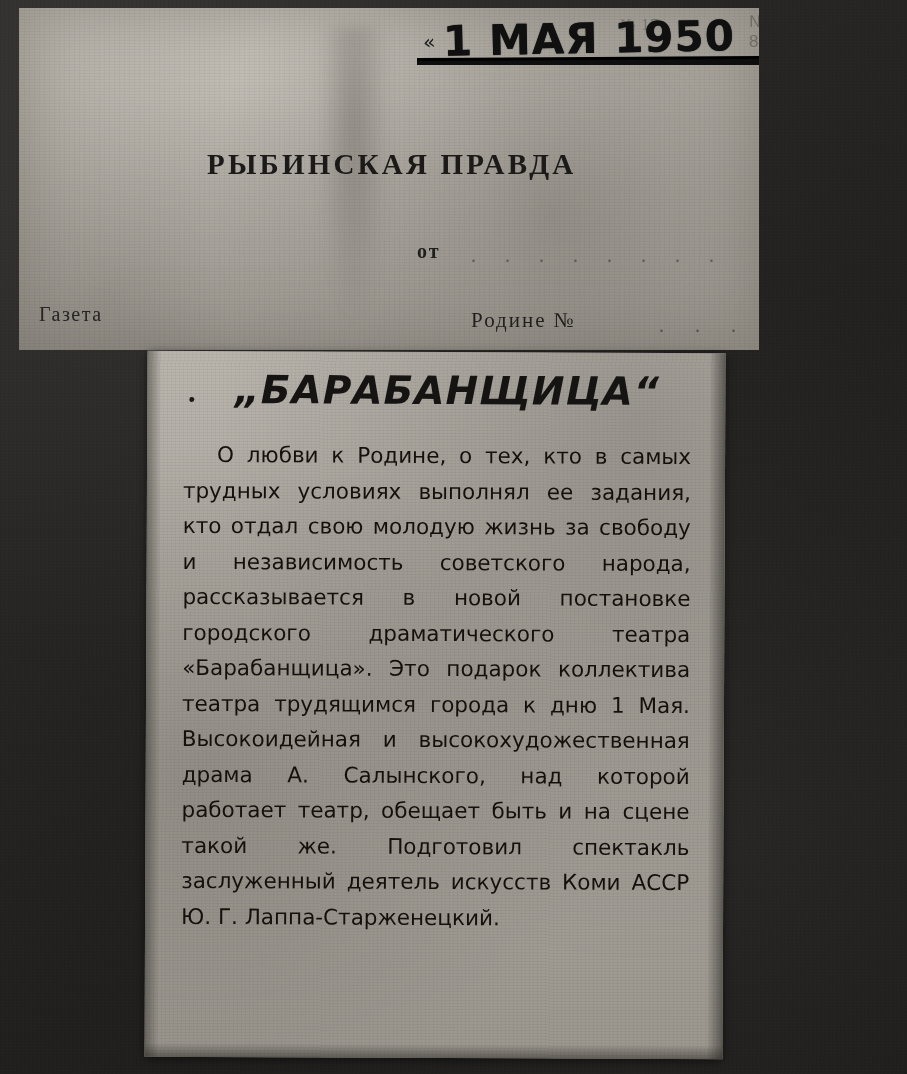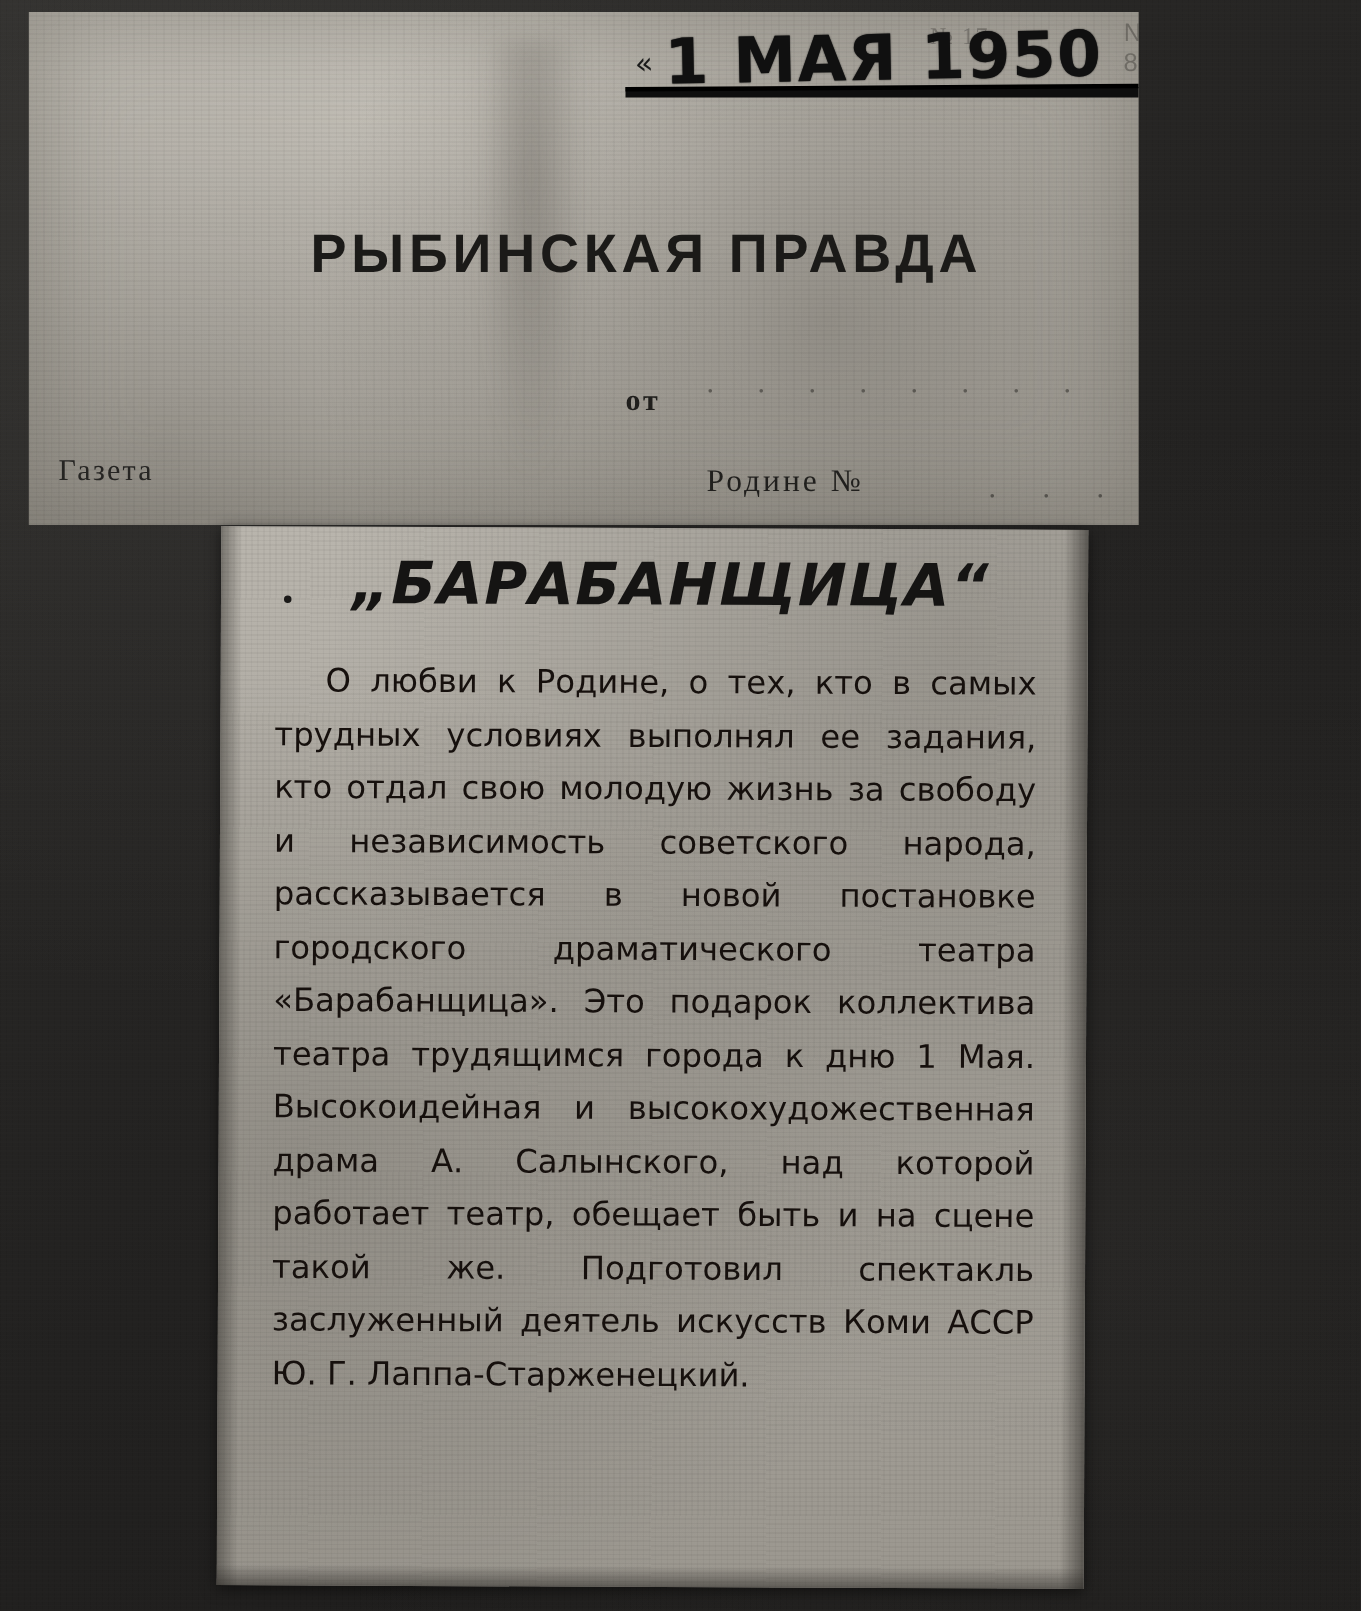--- a/index.html
+++ b/index.html
@@ -135,35 +135,34 @@
     position: absolute;
     left: 20px; top: 295px;
     font-family: "Liberation Serif", serif;
     font-size: 20px;
     letter-spacing: 1.5px;
     color: #262523;
   }
   .paper-title {
     position: absolute;
     left: 188px; top: 140px;
-    font-family: Liberation Sans, sans-serif;
-    font-size: 36px;
+    font-family: Liberation Serif, serif;
+    font-size: 29px;
     font-weight: 700;
     letter-spacing: 3.2px;
     color: #1b1a18;
   }
   .field-ot {
     position: absolute;
     left: 398px; top: 232px;
     font-family: "Liberation Serif", serif;
     font-size: 20px;
     font-weight: 700;
     letter-spacing: 2px;
     color: #1f1e1c;
-    margin-top: 16px;
   }
   .dots-ot {
     position: absolute;
     left: 452px; top: 236px;
     width: 340px;
     font-size: 20px;
     letter-spacing: 12px;
     color: rgba(45,43,40,0.55);
     white-space: nowrap;
   }

